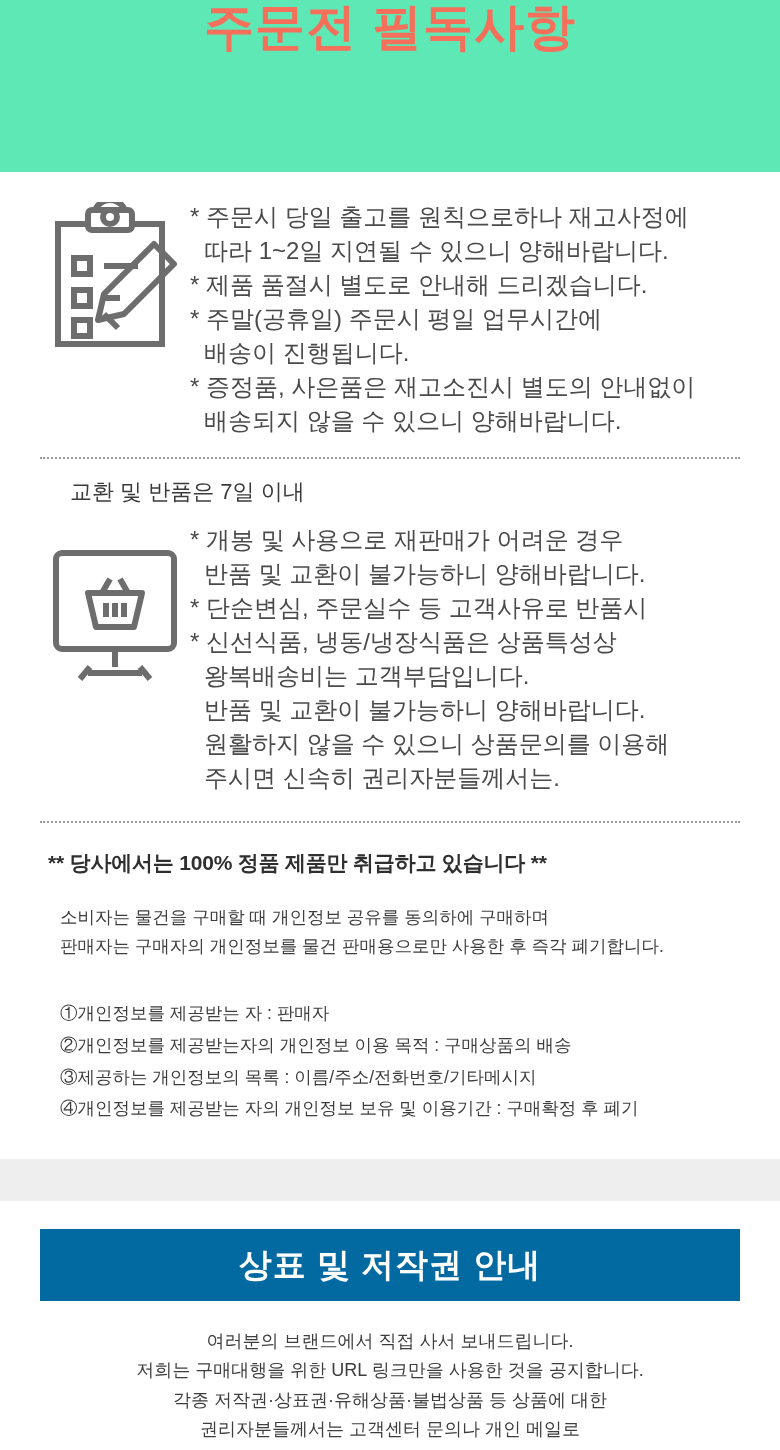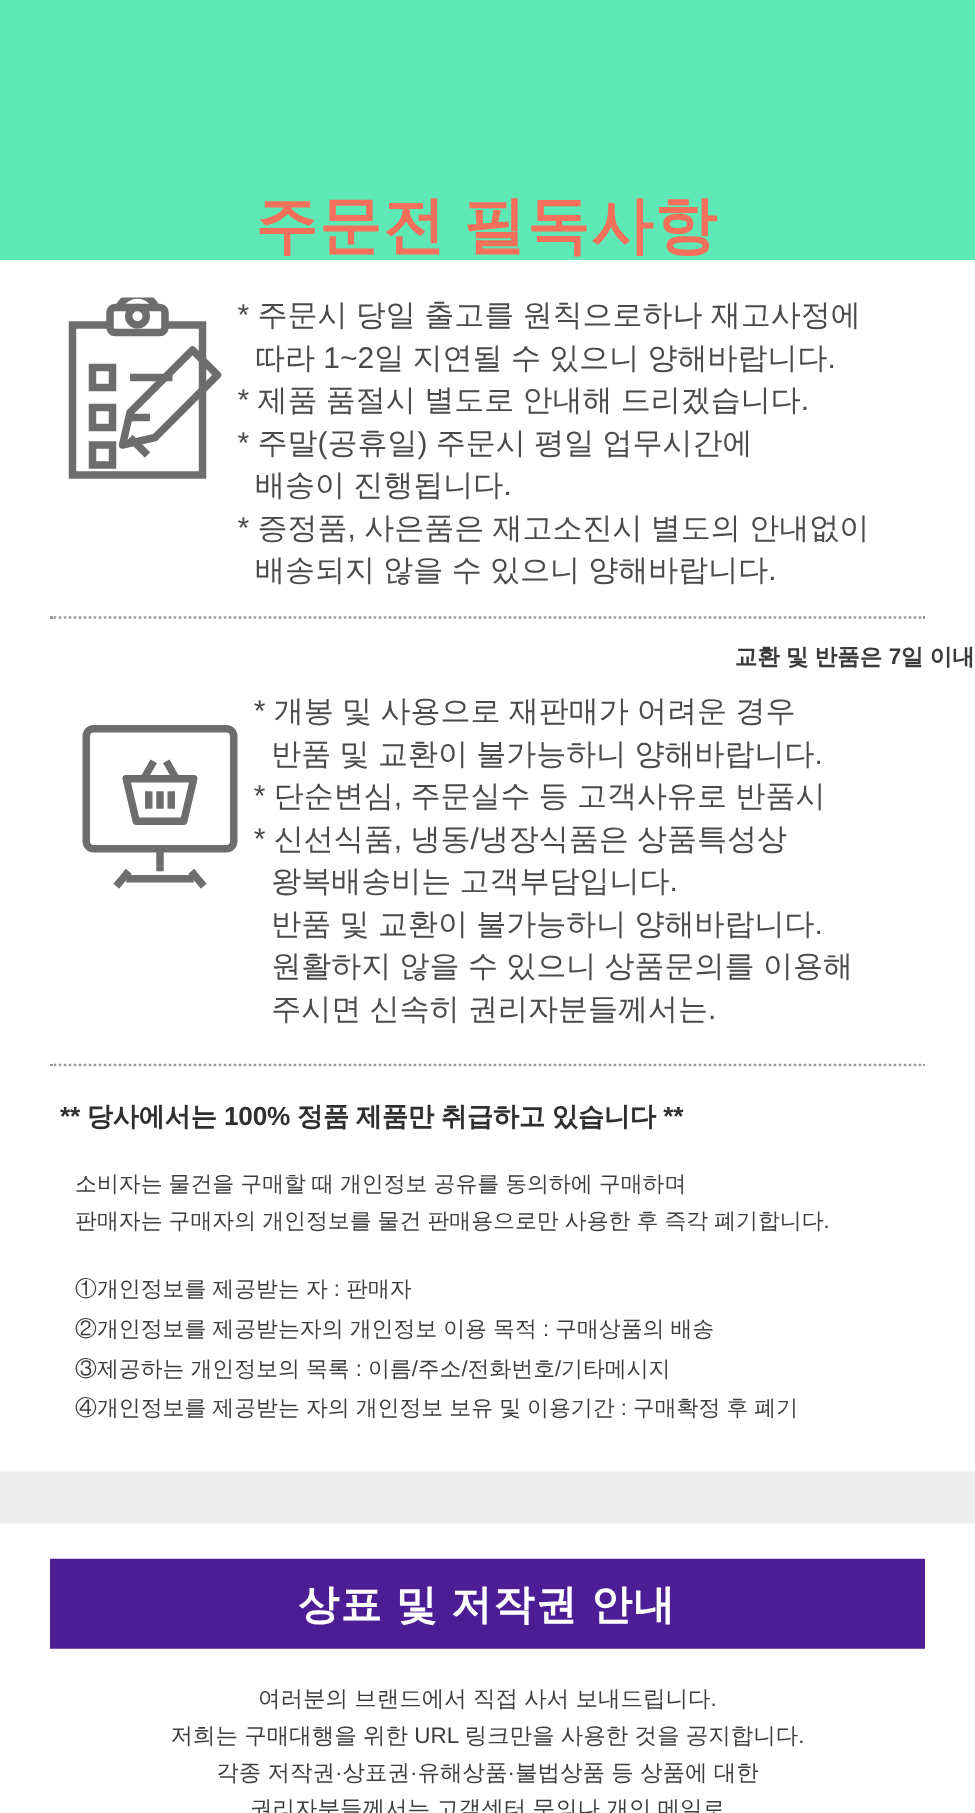--- a/index.html
+++ b/index.html
@@ -13,26 +13,25 @@
     width: 780px;
     min-height: 1450px;
     background: #ffffff;
     position: relative;
     overflow: hidden;
   }
 
   
   .banner {
     width: 780px;
-    height: 208px;
+    height: 172px;
     background: #5de8b5;
     display: flex;
-    align-items: flex-end;
+    align-items: flex-start;
     justify-content: center;
-    font-family: Liberation Serif, serif;
   }
   .banner-title {
     color: #f4705a;
     font-size: 50px;
     font-weight: bold;
     letter-spacing: 1px;
     text-align: center;
     line-height: 1.1;
   }
 
@@ -63,32 +62,31 @@
 
   .divider {
     width: 700px;
     margin: 18px auto 0 auto;
     border-top: 2px dotted #9a9a9a;
     height: 0;
   }
 
   
   .sec2-title {
-    text-align: right;
+    text-align: left;
     color: #3a3a3a;
-    font-size: 18px;
-    font-weight: bold;
+    font-size: 22px;
+    font-weight: normal;
     padding: 18px 0 6px 0;
     padding-left: 70px;
   }
   .sec2 {
     display: flex;
     align-items: flex-start;
     padding: 6px 40px 0 40px;
-    margin-left: 13px;
   }
   .sec2 .icon-box { padding-top: 28px; }
 
   .divider2 {
     width: 700px;
     margin: 26px auto 0 auto;
     border-top: 2px dotted #9a9a9a;
     height: 0;
   }
 
@@ -102,21 +100,21 @@
     font-weight: bold;
     margin-bottom: 26px;
     letter-spacing: -0.2px;
   }
   .para-line {
     color: #3d3d3d;
     font-size: 17.5px;
     line-height: 1.62;
     margin-left: 12px;
   }
-  .privacy-list { margin-top: 26px; margin-left: 12px; }
+  .privacy-list { margin-top: 38px; margin-left: 12px; }
   .privacy-line {
     color: #3d3d3d;
     font-size: 17.5px;
     line-height: 1.82;
   }
 
   
   .grey-gap {
     width: 780px;
     height: 42px;
@@ -127,21 +125,21 @@
   
   .footer {
     width: 780px;
     background: #ffffff;
     padding-top: 28px;
   }
   .footer-banner {
     width: 700px;
     height: 72px;
     margin: 0 auto;
-    background: #4c1d95;
+    background: #0369a1;
     display: flex;
     align-items: center;
     justify-content: center;
   }
   .footer-banner-title {
     color: #ffffff;
     font-size: 33px;
     font-weight: bold;
     letter-spacing: 1px;
   }

